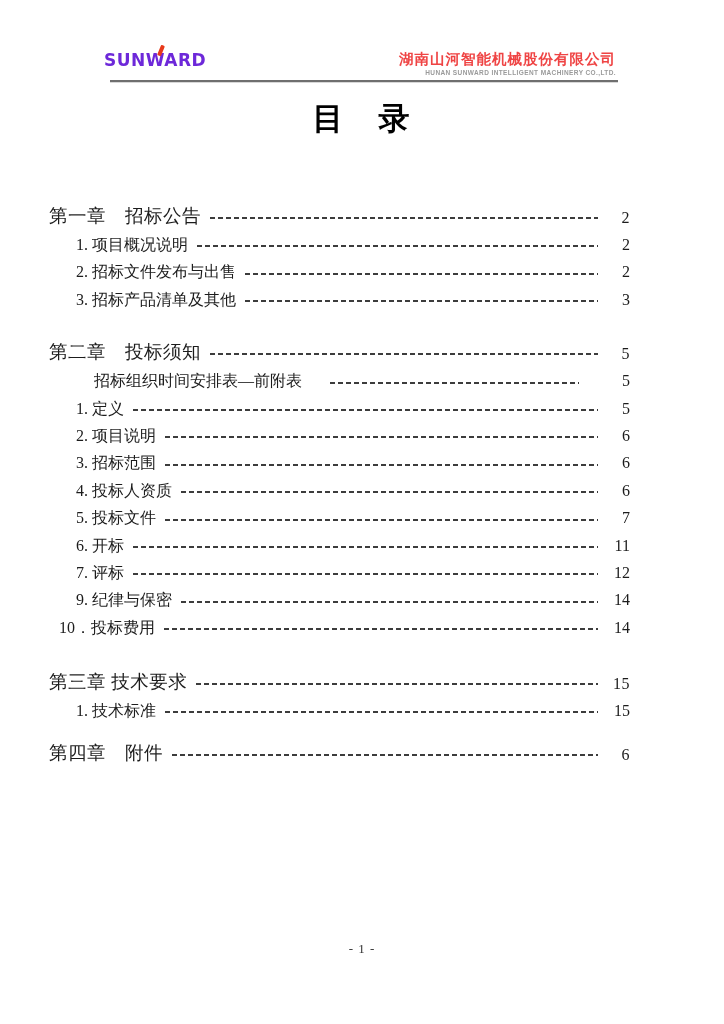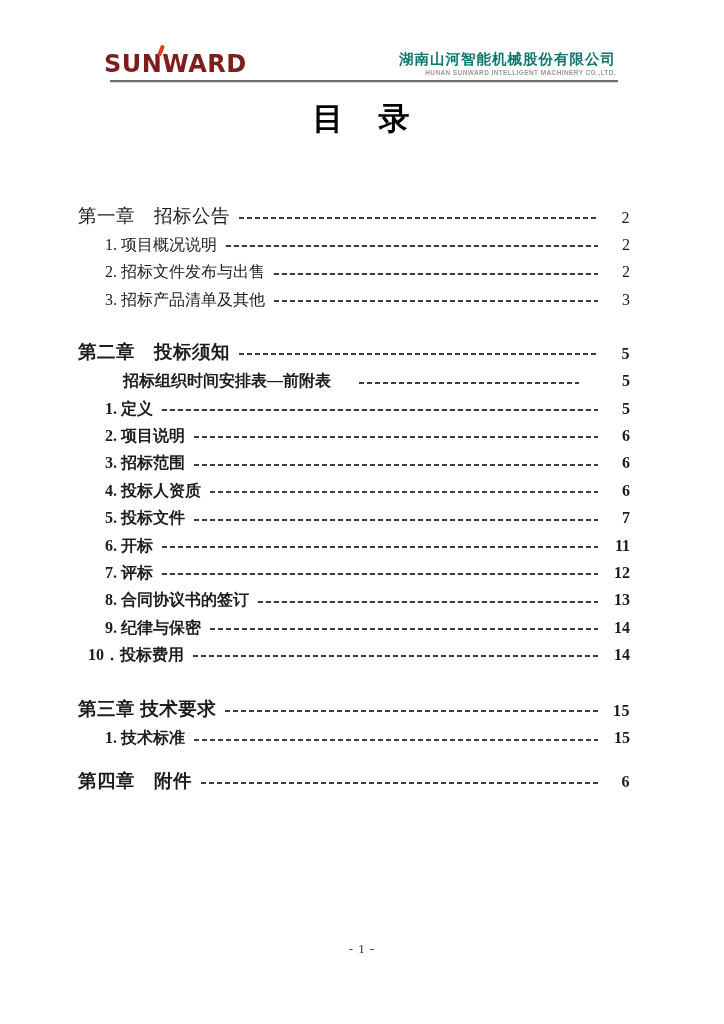--- a/index.html
+++ b/index.html
@@ -10,53 +10,53 @@
     font-family:"Liberation Serif","DejaVu Serif",serif;
     color:#1c1c1c;
     overflow:hidden;
   }
 
   
   .header { position:absolute; top:0; left:0; right:0; height:84px; }
   .logo {
     position:absolute; left:104px; top:52px;
     font-family:"DejaVu Sans","Liberation Sans",sans-serif;
-    font-weight:bold; font-size:24px; letter-spacing:0.5px;
-    color:#7f1d1d; line-height:1;
+    font-weight:bold; font-size:17px; letter-spacing:0.5px;
+    color:#6d28d9; line-height:1;
   }
   .logo-accent {
     position:absolute; left:55px; top:-7px;
     width:3.5px; height:11px; background:#e8391a;
     transform:rotate(22deg); border-radius:1px;
   }
   .company { position:absolute; right:108px; top:52px; text-align:right;
     font-family:"Liberation Sans","DejaVu Sans",sans-serif; }
   .company-cn {
-    font-size:14.5px; font-weight:bold; color:#0f766e;
+    font-size:14.5px; font-weight:bold; color:#ef4444;
     letter-spacing:1px; line-height:1.1; white-space:nowrap;
   }
   .company-en {
     font-size:6.5px; font-weight:bold; color:#9a9a9a;
     letter-spacing:0.4px; margin-top:1.5px; white-space:nowrap;
   }
   .header-rule {
     position:absolute; top:80px; left:110px; right:106px; height:2px;
     background:#6f6f6f; border-bottom:1px solid #d8d8d8;
   }
 
   
   .doc-title {
     position:absolute; top:102px; left:0; width:100%;
     text-align:center; font-size:31px; font-weight:bold;
     letter-spacing:2px; color:#000000; line-height:1.1;
   }
 
   
-  .toc { position:absolute; top:199px; left:78px; right:94px; }
-  .toc-section + .toc-section { margin-top:26px;font-weight:bold; }
+  .toc { position:absolute; top:199px; left:49px; right:94px; }
+  .toc-section + .toc-section { margin-top:26px; }
   .toc-section:nth-of-type(3) { margin-top:28px; }
   .toc-section:nth-of-type(4) { margin-top:16px; }
 
   .row { display:flex; align-items:flex-end; }
   .row.heading { height:28px; font-size:18.5px; letter-spacing:0.5px; }
   .row.item    { height:27.4px; font-size:16px; padding-left:27px; }
   .row.item.deep { padding-left:45px;gap:19px; }
   .row.item.hang { padding-left:10px; }
 
   .label { white-space:nowrap; line-height:1.15; }
@@ -158,25 +158,20 @@
       <span class="label">6. 开标</span>
       <span class="leader"></span>
       <span class="page">11</span>
     </div>
     <div class="row item">
       <span class="label">7. 评标</span>
       <span class="leader"></span>
       <span class="page">12</span>
     </div>
     <div class="row item">
-      <span class="label">8. 合同协议书的签订</span>
-      <span class="leader"></span>
-      <span class="page">13</span>
-    </div>
-    <div class="row item">
       <span class="label">9. 纪律与保密</span>
       <span class="leader"></span>
       <span class="page">14</span>
     </div>
     <div class="row item hang">
       <span class="label">10．投标费用</span>
       <span class="leader"></span>
       <span class="page">14</span>
     </div>
   </section>

